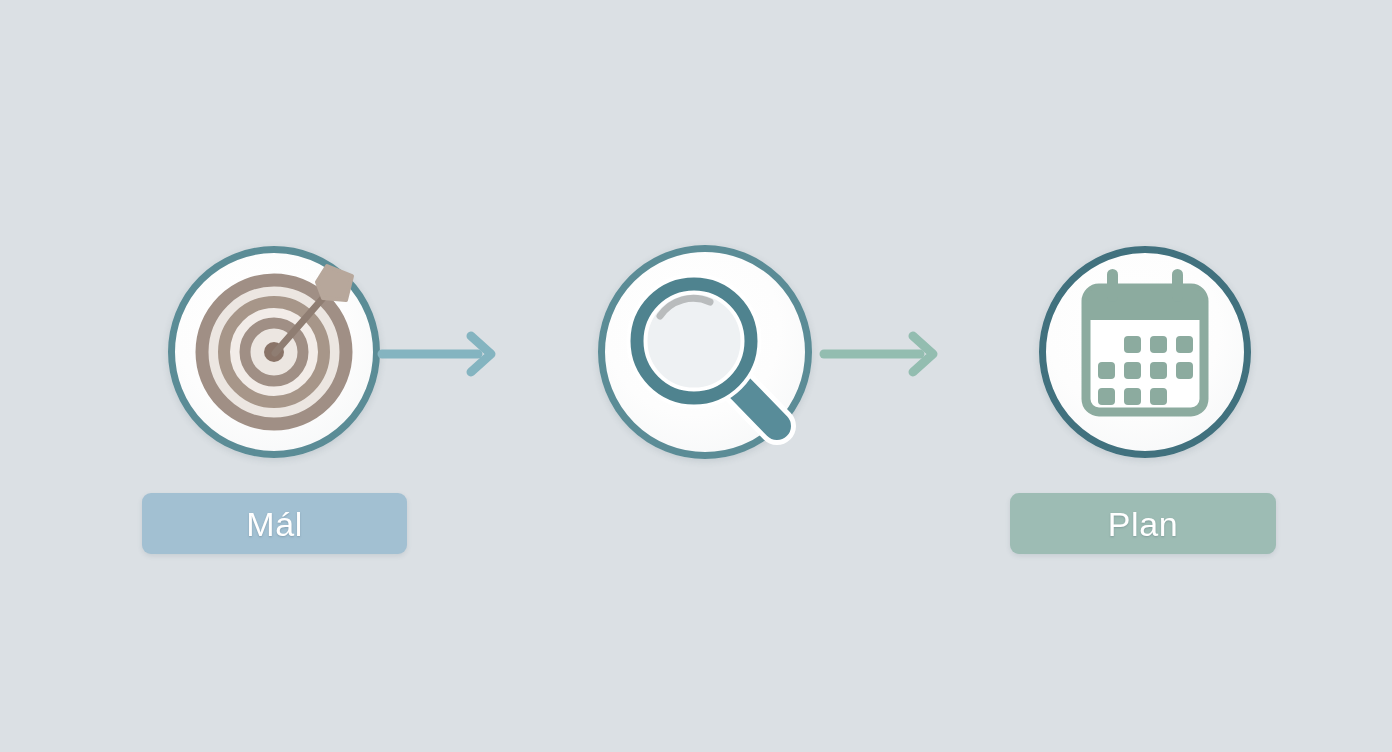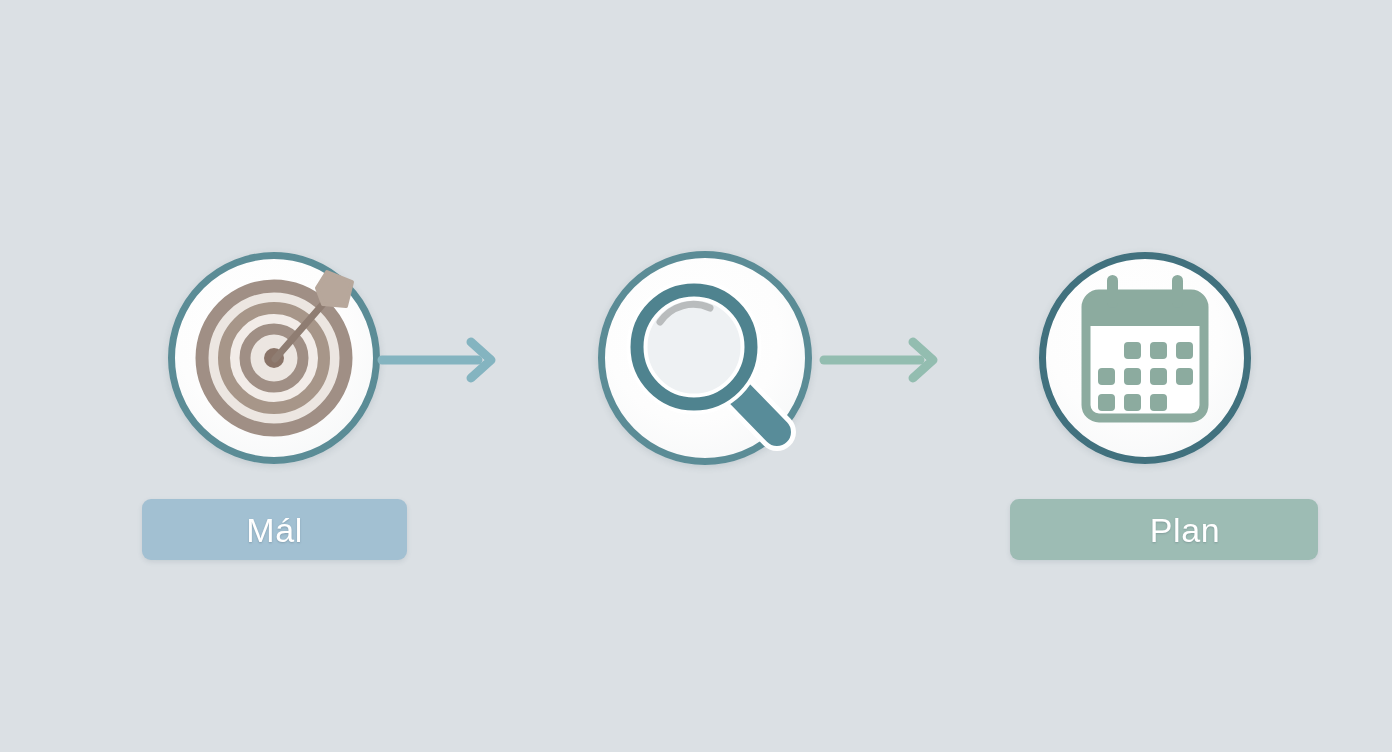--- a/index.html
+++ b/index.html
@@ -18,21 +18,21 @@
   #stage {
     position: absolute;
     inset: 0;
     background: #dbe0e4;
   }
 
   
   .process-row {
     position: absolute;
     left: 0;
-    top: 10px;
+    top: 4px;
     width: 1392px;
     height: 548px;
     text-align: right;
   }
 
   .step {
     position: absolute;
     width: 300px;
     top: 232px;
   }
@@ -83,21 +83,21 @@
   .label-box .label-text {
     color: #ffffff;
     font-size: 34px;
     font-weight: 400;
     letter-spacing: 0.6px;
     text-shadow: 0 1px 2px rgba(60, 80, 92, 0.28);
     line-height: 1;
   }
   .lb1 { left: 142px; top: 489px; width: 265px; background: #a2c0d2; }
   .lb2 { left: 572px; top: 487px; width: 267px; background: #6d9aa6; }
-  .lb3 { left: 1010px; top: 489px; width: 266px; background: #9dbcb4; padding-left: 42px; }
+  .lb3 { left: 1010px; top: 489px; width: 266px; background: #9dbcb4; }
 
   
   .arrow {
     position: absolute;
     overflow: visible;
   }
   .arrow-1 { left: 378px; top: 320px; width: 130px; height: 60px; }
   .arrow-2 { left: 820px; top: 320px; width: 130px; height: 60px; }
 </style>
 </head>

